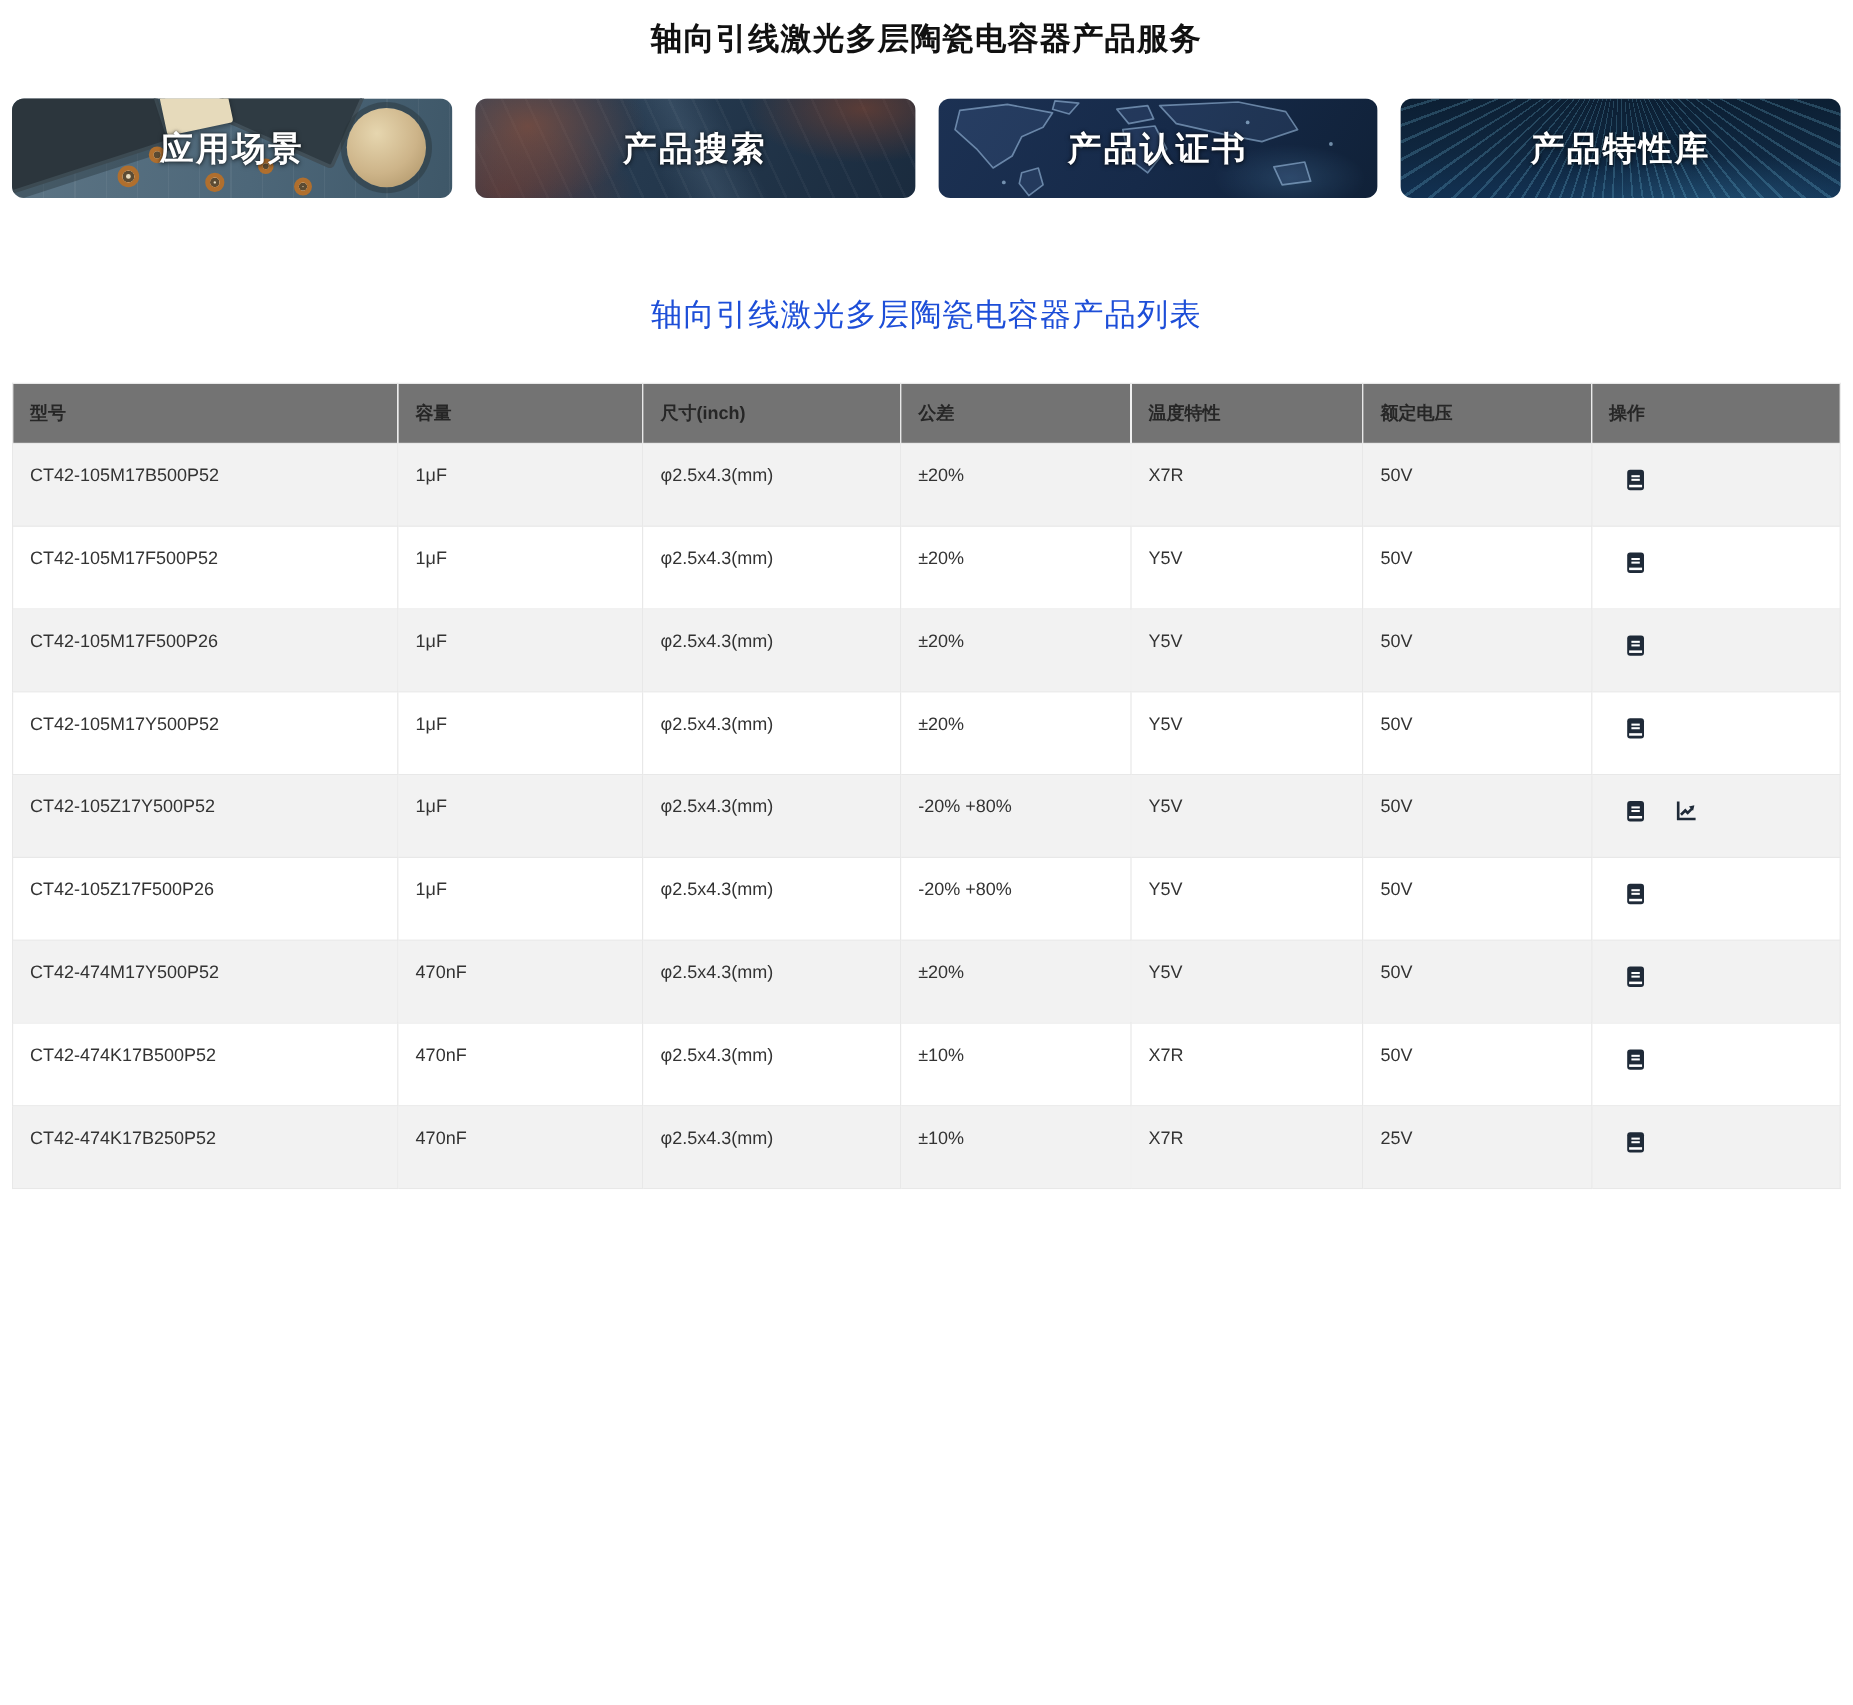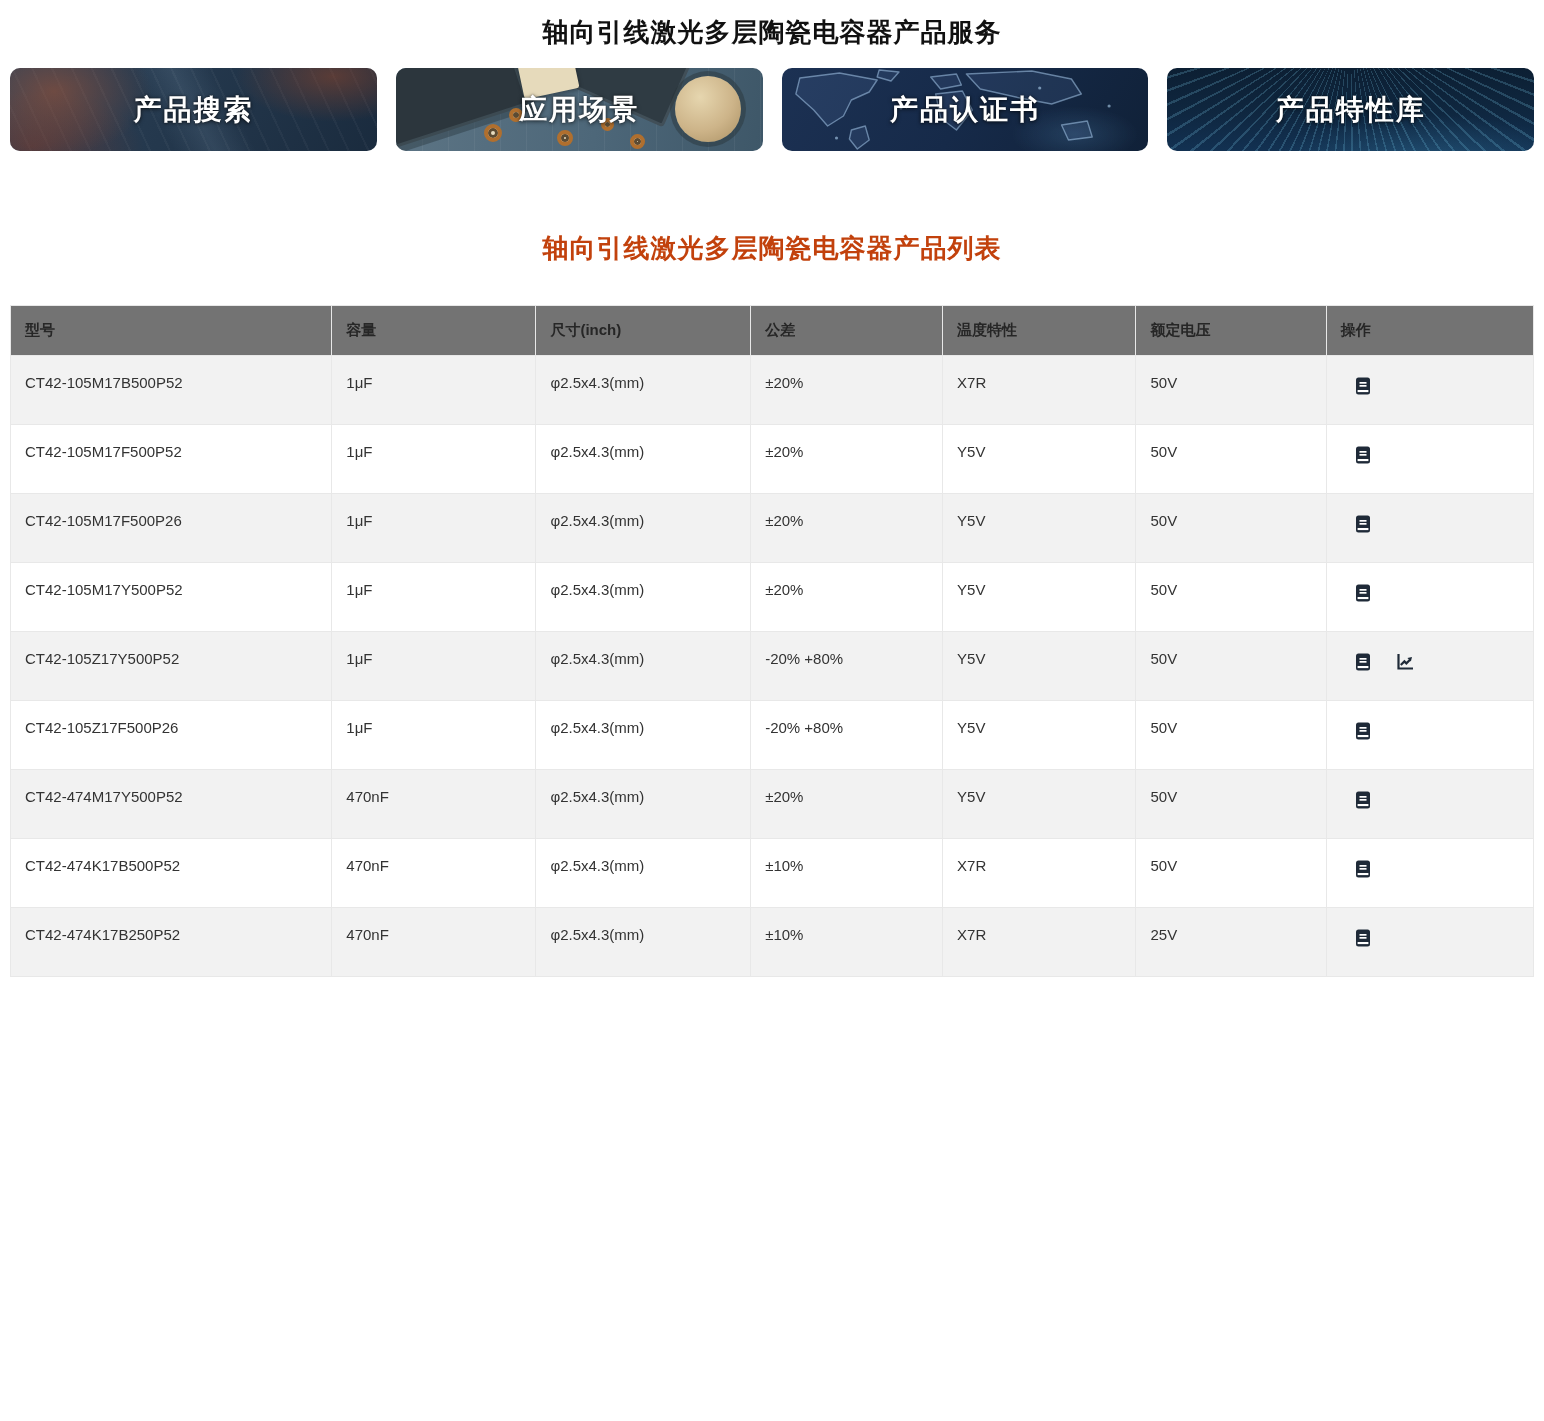--- a/index.html
+++ b/index.html
@@ -2,22 +2,22 @@
 <html lang="zh"><head>
 <meta charset="utf-8">
 <style>
   * { box-sizing: border-box; }
   html, body { margin: 0; padding: 0; background: #ffffff;
     font-family: "Liberation Sans", "DejaVu Sans", sans-serif; color: #333; }
   .wrap { padding: 0 10px; }
 
   
   .page-title { text-align: center; font-size: 26px; font-weight: bold; color: #111;
-    margin: 16px 0 20px; line-height: 32px; letter-spacing: 1px; }
-  .list-title { text-align: center; font-size: 26px; font-weight: bold; color: #c2410c;
+    margin: 16px 0 34px; line-height: 32px; letter-spacing: 1px; }
+  .list-title { text-align: center; font-size: 26px; font-weight: normal; color: #1d4ed8;
     margin: 82px 0 42px; line-height: 30px; letter-spacing: 1px; }
 
   
   .banners { display: flex; gap: 19px; padding: 0 10px; }
   .banner { position: relative; flex: 1 1 0; height: 83px; border-radius: 10px;
     overflow: hidden; display: flex; align-items: center; justify-content: center;
     text-decoration: none; cursor: pointer; }
   .banner-label { position: relative; z-index: 3; color: #fff; font-size: 28px;
     font-weight: bold; letter-spacing: 2px;
     text-shadow: 0 1px 4px rgba(0,0,0,.65), 0 0 2px rgba(0,0,0,.5); }
@@ -86,35 +86,35 @@
 </style>
 </head>
 <body>
 
 <header class="wrap">
   <h1 class="page-title">轴向引线激光多层陶瓷电容器产品服务</h1>
 </header>
 
 <nav class="banners">
   <a class="banner">
-    <span class="banner-bg bg-search"></span>
-    <span class="banner-label">产品搜索</span>
-  </a>
-  <a class="banner">
     <span class="banner-bg bg-scenes"></span>
     <span class="decor chip-dark1"></span>
     <span class="decor chip-dark2"></span>
     <span class="decor chip-beige"></span>
     <span class="decor cap-big"></span>
     <span class="decor pad pad1"></span>
     <span class="decor pad pad2"></span>
     <span class="decor pad pad3"></span>
     <span class="decor pad pad4"></span>
     <span class="decor pad pad5"></span>
     <span class="banner-label">应用场景</span>
+  </a>
+  <a class="banner">
+    <span class="banner-bg bg-search"></span>
+    <span class="banner-label">产品搜索</span>
   </a>
   <a class="banner">
     <span class="banner-bg bg-cert"></span>
     <svg class="map-svg" viewBox="0 0 370 83" preserveAspectRatio="none">
       <g fill="rgba(120,160,210,.12)" stroke="rgba(180,215,250,.5)" stroke-width="1.4" stroke-linejoin="round">
         <path d="M18 10 L58 5 L96 12 L88 24 L70 32 L62 48 L46 58 L32 42 L14 26 Z"></path>
         <path d="M98 2 L118 4 L110 13 L96 9 Z"></path>
         <path d="M70 62 L84 58 L88 72 L76 81 L68 71 Z"></path>
         <path d="M150 9 L176 6 L181 17 L160 21 Z"></path>
         <path d="M155 26 L182 23 L192 42 L176 62 L160 50 Z"></path>

